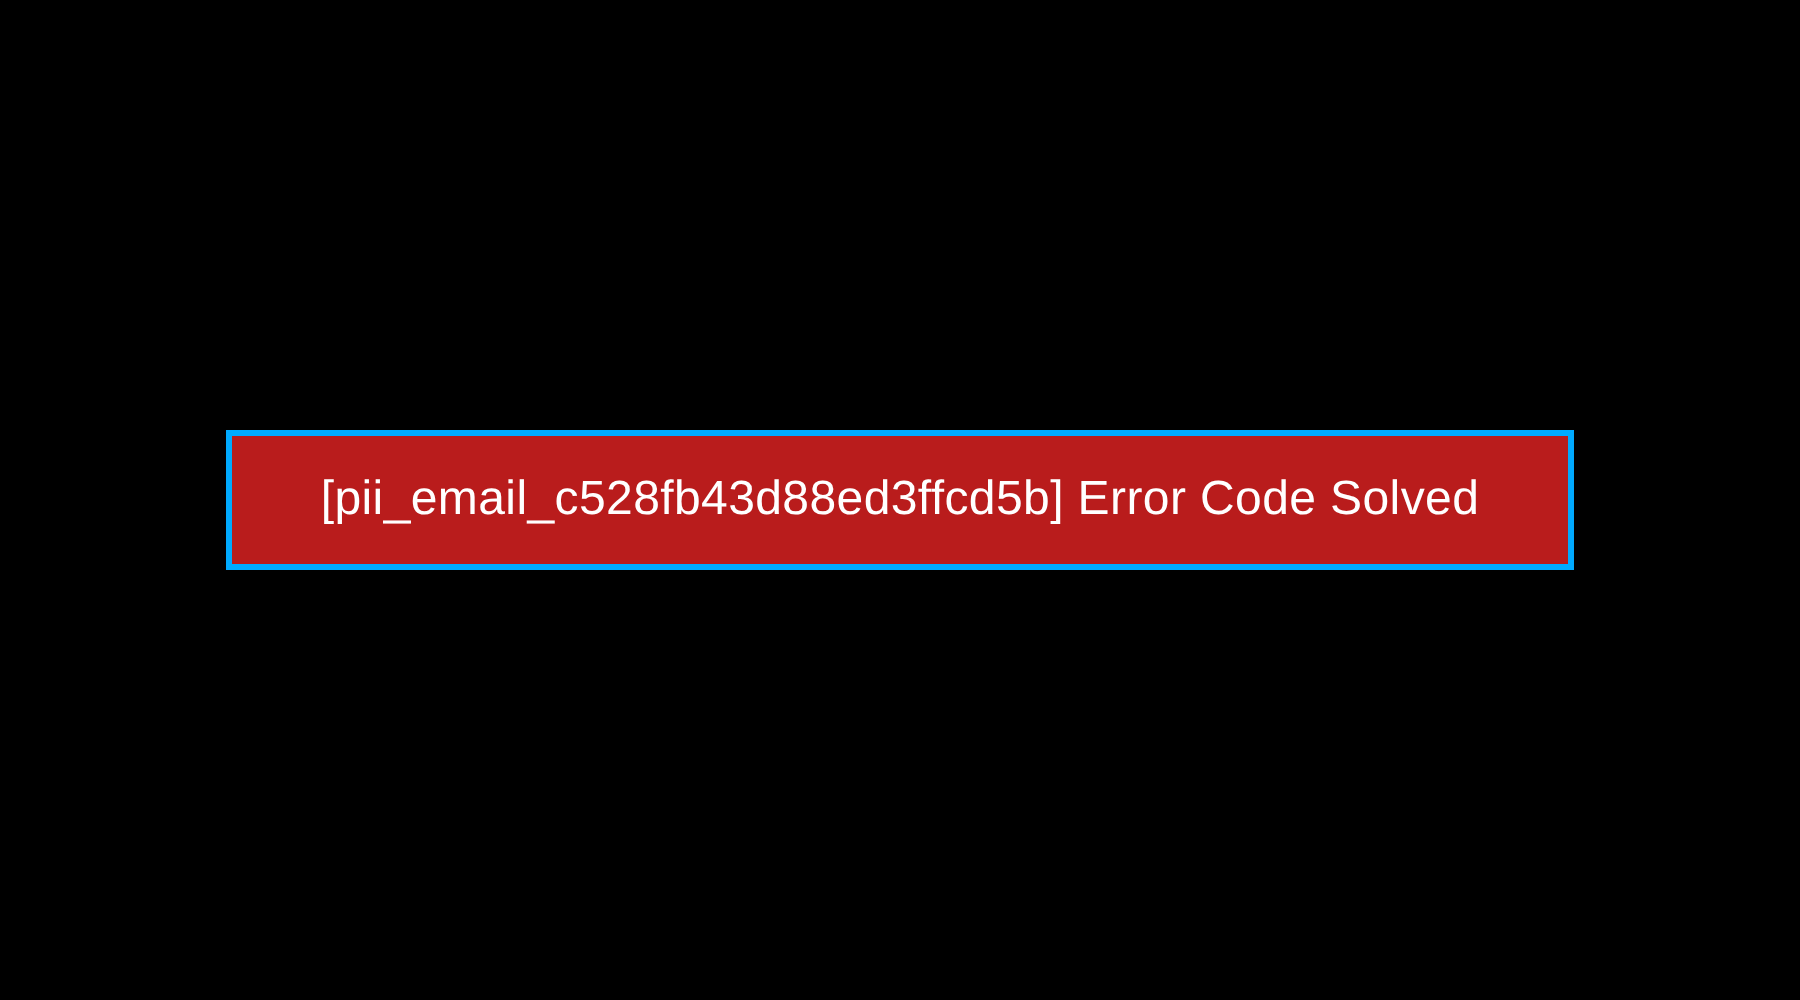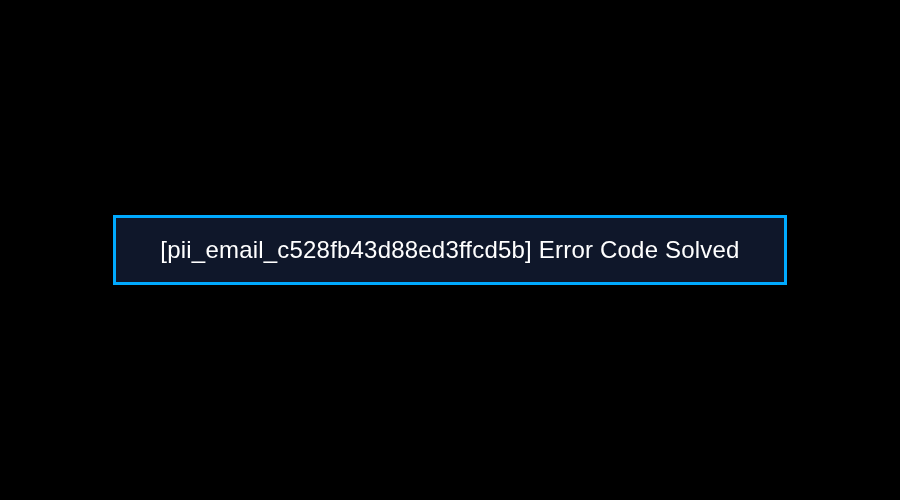--- a/index.html
+++ b/index.html
@@ -13,21 +13,21 @@
       background-color: #000000;
       font-family: "Segoe UI", Arial, sans-serif;
       display: flex;
       align-items: center;
       justify-content: center;
       overflow: hidden;
     }
     .message-box {
       border: 3px solid #00aaff;
       padding: 18px 44px;
-      background-color: #0f172a;
+      background-color: #b91c1c;
     }
     .message-text {
       color: #ffffff;
       font-size: 24px;
       font-weight: 400;
       white-space: nowrap;
       letter-spacing: 0.2px;
     }
   </style>
 </head>

